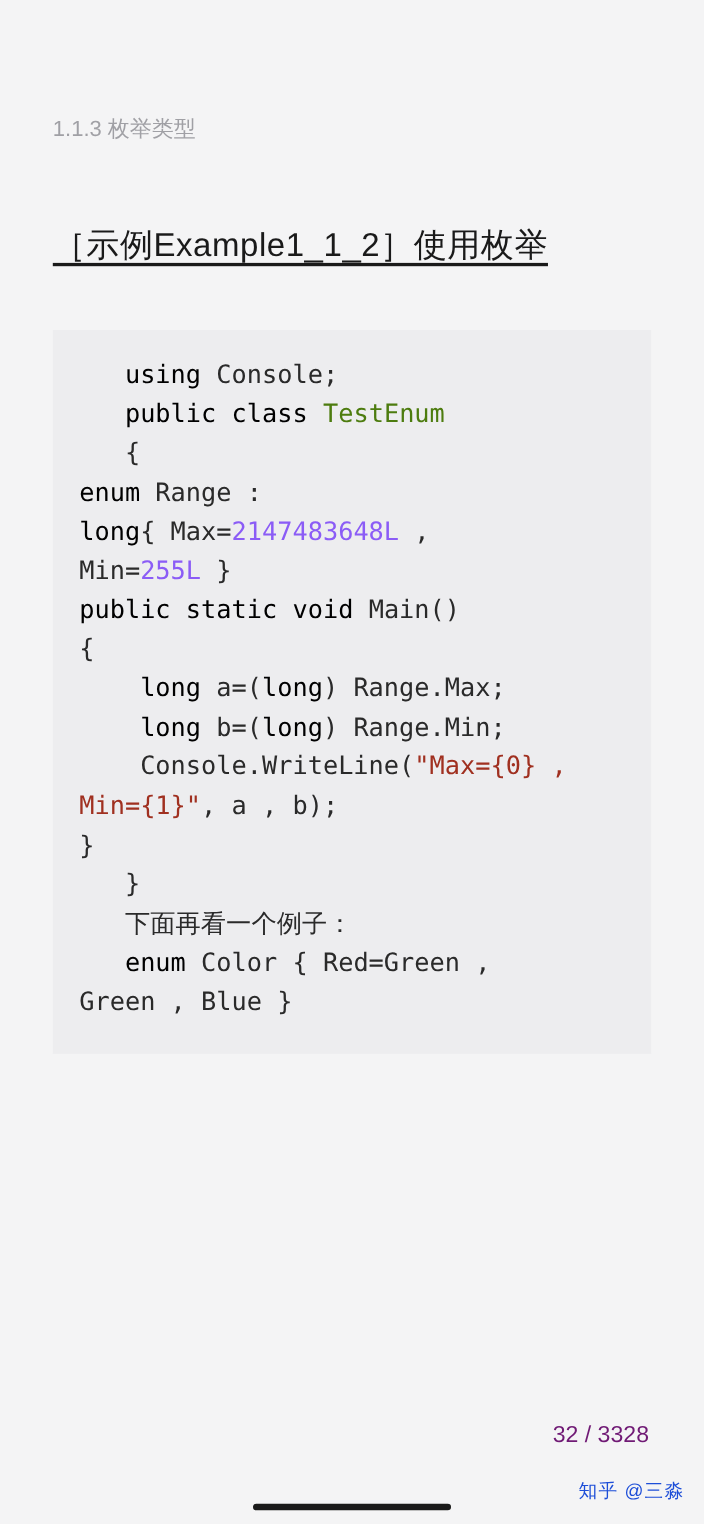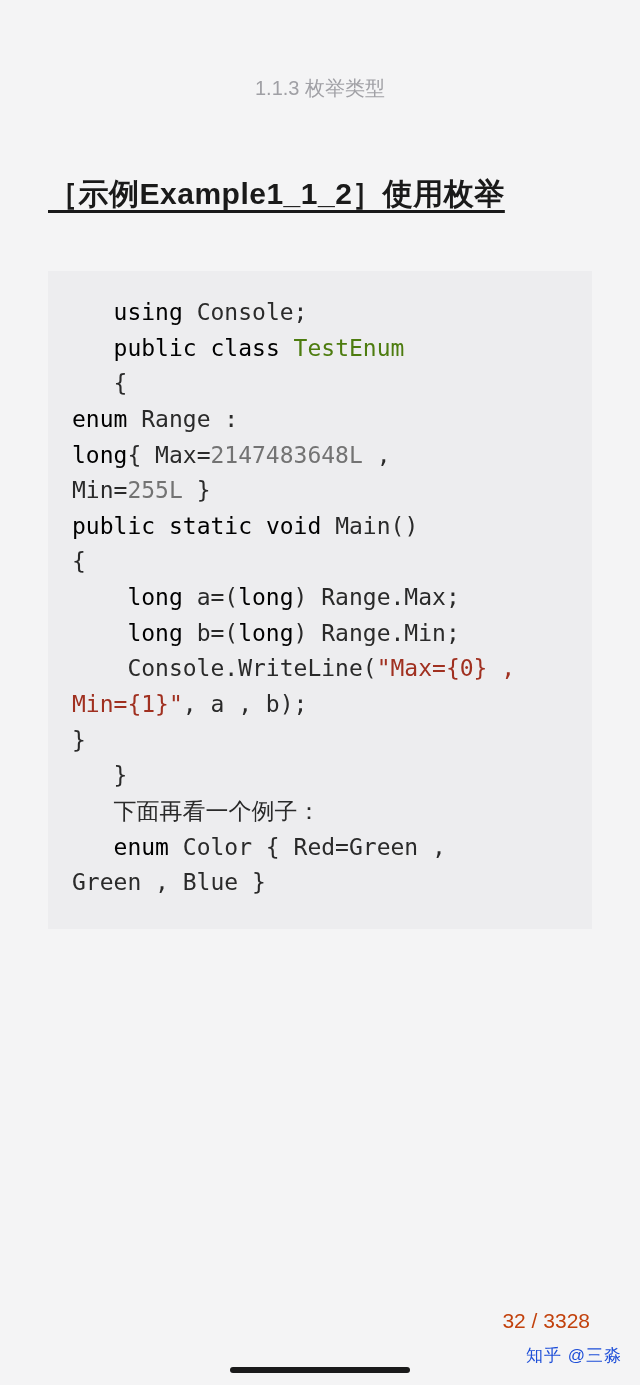--- a/index.html
+++ b/index.html
@@ -11,60 +11,59 @@
       position: relative;
       overflow: hidden;
     }
     .container {
       padding: 48px 48px 0 48px;
     }
     .section-label {
       color: #a0a0a5;
       font-size: 20px;
       font-weight: 400;
-      margin-top: 27px;
+      margin-top: 56px;
       margin-bottom: 72px;
-      text-align: center;
     }
     .heading {
       color: #1a1a1a;
       font-size: 30px;
-      font-weight: 700;
+      font-weight: 400;
       text-decoration: underline;
       text-underline-offset: 6px;
       margin-bottom: 56px;
       letter-spacing: 0.5px;
       margin-top: 38px;
     }
     .code-block {
       background: #ededef;
       padding: 24px 24px 28px 24px;
       font-family: "SF Mono", Menlo, Monaco, Consolas, monospace;
       font-size: 23px;
       line-height: 1.55;
       color: #2a2a2a;
       margin-bottom: 48px;
       white-space: pre;
       overflow: hidden;
     }
     .kw-magenta { color: #000000; }
     .kw-teal   { color: #4d7c0f; }
-    .num       { color: #737373; }
+    .num       { color: #8b5cf6; }
     .str       { color: #a03020; }
     .body-text {
       font-size: 28px;
       line-height: 1.95;
       color: #1a1a1a;
       letter-spacing: 1px;
     }
     .page-indicator {
       position: absolute;
-      bottom: 52px;
+      bottom: 68px;
       right: 50px;
-      color: #c2410c;
+      color: #701a75;
       font-size: 21px;
       font-family: -apple-system, sans-serif;
     }
     .watermark {
       position: absolute;
       bottom: 18px;
       right: 18px;
       color: #1d4ed8;
       font-size: 17px;
       letter-spacing: 1px;

